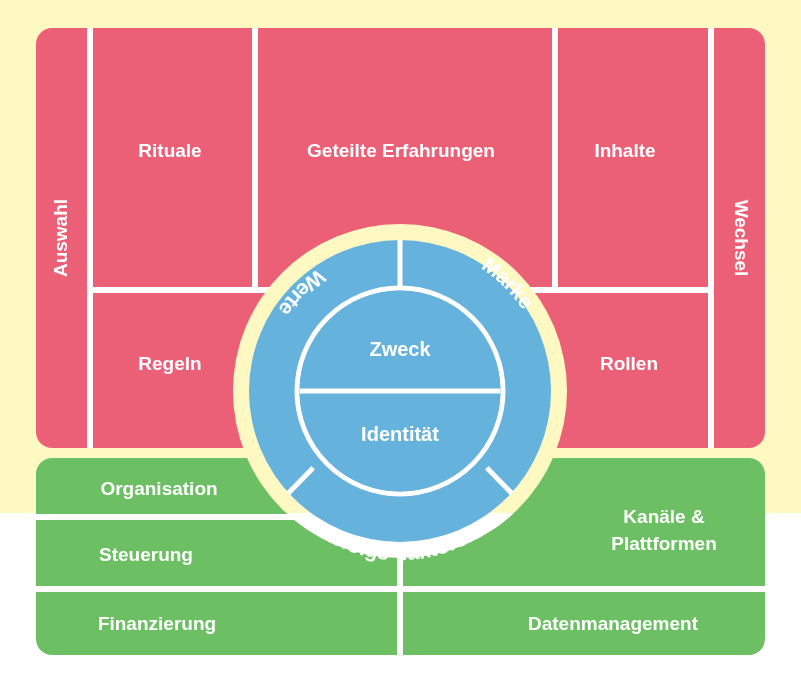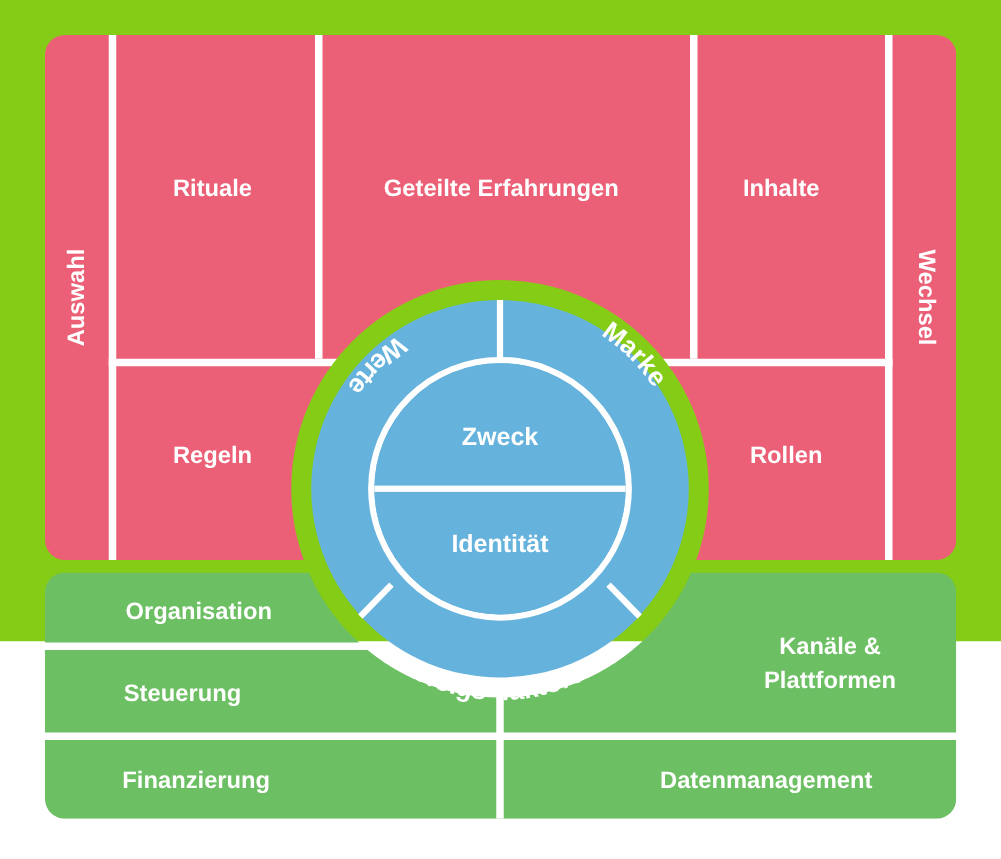--- a/index.html
+++ b/index.html
@@ -10,21 +10,21 @@
   body {
     width: 801px;
     height: 687px;
     font-family: "Liberation Sans", sans-serif;
     overflow: hidden;
   }
   #stage {
     position: relative;
     width: 801px;
     height: 513px;
-    background: #84cc16;
+    background: #fef9c3;
   }
   svg.diagram {
     position: absolute;
     left: 0;
     top: 0;
     width: 801px;
     height: 687px;
   }
   .cell-label {
     font-family: "Liberation Sans", sans-serif;

